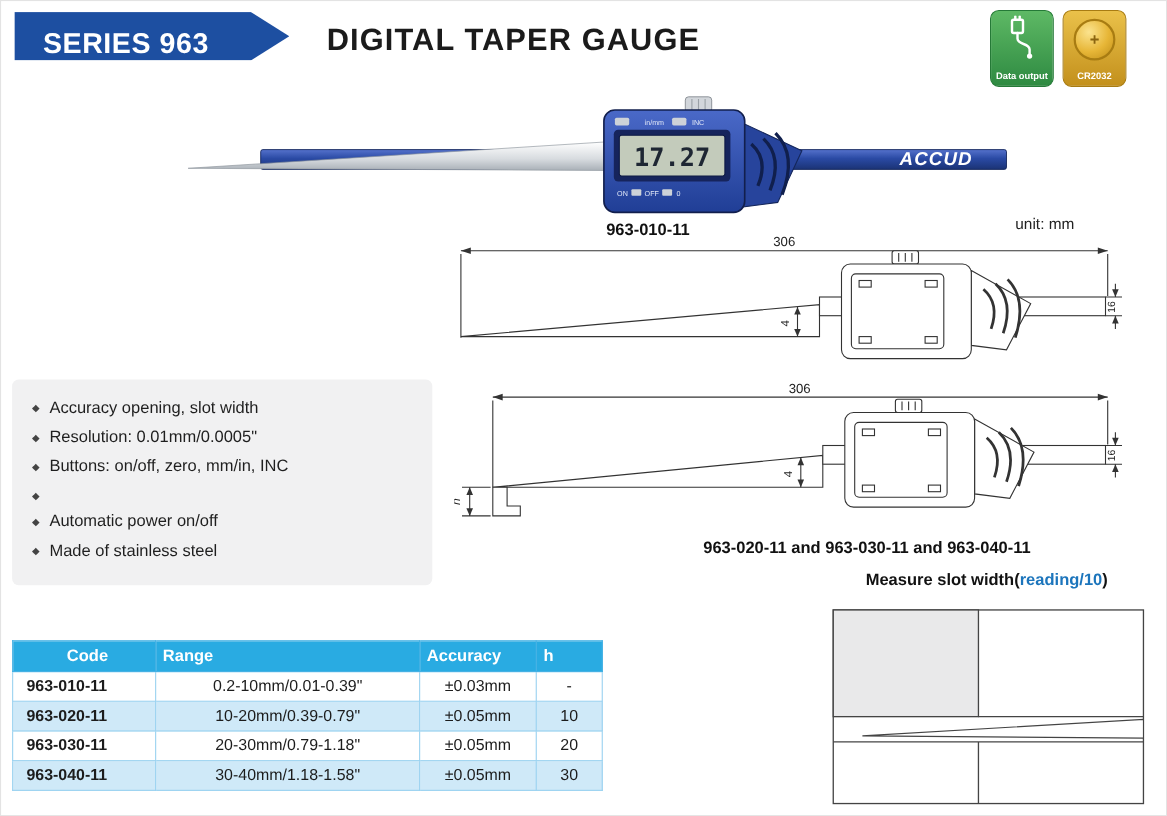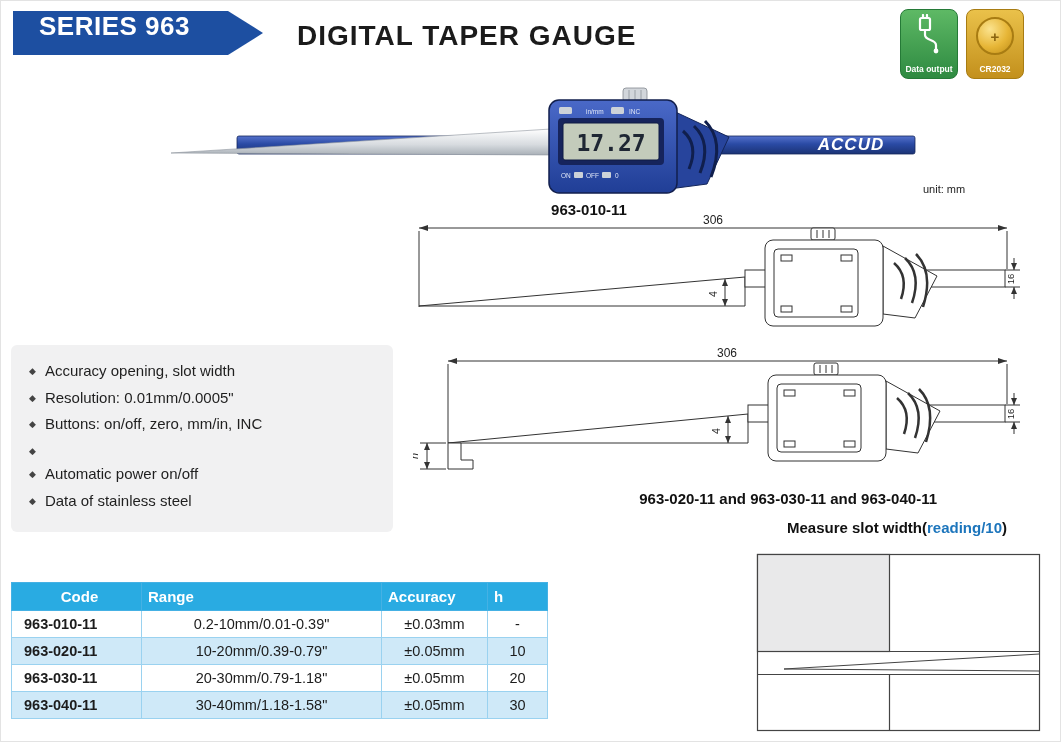--- a/index.html
+++ b/index.html
@@ -3,41 +3,41 @@
 <meta charset="utf-8">
 <style>
   * { margin:0; padding:0; box-sizing:border-box; }
   html,body { width:1061px; height:742px; background:#fff; font-family:"Liberation Sans", sans-serif; }
   .page { position:absolute; left:0; top:0; width:1061px; height:742px; background:#fff; border:1px solid #e3e3e3; overflow:hidden; }
 
   
   .banner { position:absolute; left:12px; top:10px; width:250px; height:44px;
             background:var(--banner-blue,#1d4fa1);
             clip-path:polygon(0 0, 86% 0, 100% 50%, 86% 100%, 0 100%);
-            display:flex; align-items:flex-start; padding-left:26px; }
+            display:flex; align-items:flex-end; padding-left:26px; }
   .banner span { color:#fff; font-size:26px; font-weight:bold; letter-spacing:.5px; }
   .page-title { position:absolute; left:296px; top:19px; font-size:28px; font-weight:bold;
                 color:#1b1b1b; letter-spacing:1px; }
 
   .badge { position:absolute; top:8px; width:58px; height:70px; border-radius:8px;
            display:flex; flex-direction:column; align-items:center; justify-content:space-between;
            padding:4px 2px 4px; }
   .badge-green { left:899px; background:linear-gradient(180deg,#5eb965,var(--badge-green,#2e8a41)); border:1px solid #257a37; }
   .badge-gold  { left:965px; background:linear-gradient(180deg,#eac14a,var(--badge-gold,#c3901c)); border:1px solid #a87c12; }
   .badge-label { color:#fff; font-size:8.5px; font-weight:bold; white-space:nowrap; }
   .coin { width:38px; height:38px; border-radius:50%; margin-top:3px;
           background:radial-gradient(circle at 35% 30%, #fbe38e, #e7b637 55%, #c08e18);
           border:2px solid #a87c12; display:flex; align-items:center; justify-content:center;
           color:#8a6410; font-weight:bold; font-size:15px; line-height:1; }
 
   
   .product-svg { position:absolute; left:158px; top:86px; }
   .product-caption { position:absolute; left:488px; top:200px; width:200px; text-align:center;
                      font-size:15px; font-weight:bold; color:#111; }
-  .unit-note { position:absolute; left:922px; top:182px; font-size:11px; color:#222; }
+  .unit-note { position:absolute; left:922px; top:194px; font-size:14px; color:#222; }
 
   
   .drawing1-svg { position:absolute; left:412px; top:213px; }
   .drawing2-svg { position:absolute; left:412px; top:346px; }
   .drawing2-caption { position:absolute; left:536px; top:489px; width:400px; text-align:right;
                       font-size:15px; font-weight:bold; color:#111; }
 
   
   .features { position:absolute; left:10px; top:344px; width:382px; height:187px;
               background:#f1f1f2; border-radius:6px; padding:17px 8px 0 18px; }
@@ -257,21 +257,21 @@
         </li>
         <li>
           <span class="bullet">◆</span>
         </li>
         <li>
           <span class="bullet">◆</span>
           <span>Automatic power on/off</span>
         </li>
         <li>
           <span class="bullet">◆</span>
-          <span>Data of stainless steel</span>
+          <span>Made of stainless steel</span>
         </li>
       </ul>
   </div>
 
   <div class="slot-title"><span>Measure slot width(</span><span class="hl">reading/10</span><span>)</span></div>
 
   <svg class="slot-svg" viewBox="0 0 285 179" width="285" height="179">
     <rect x="1.5" y="1.5" width="282" height="176" fill="#ffffff" stroke="#444" stroke-width="1.2"></rect>
     <rect x="1.5" y="1.5" width="132" height="97" fill="#e9e9ea" stroke="#444" stroke-width="1.2"></rect>
     <line x1="133.5" y1="98.5" x2="283.5" y2="98.5" stroke="#444" stroke-width="1.2"></line>

